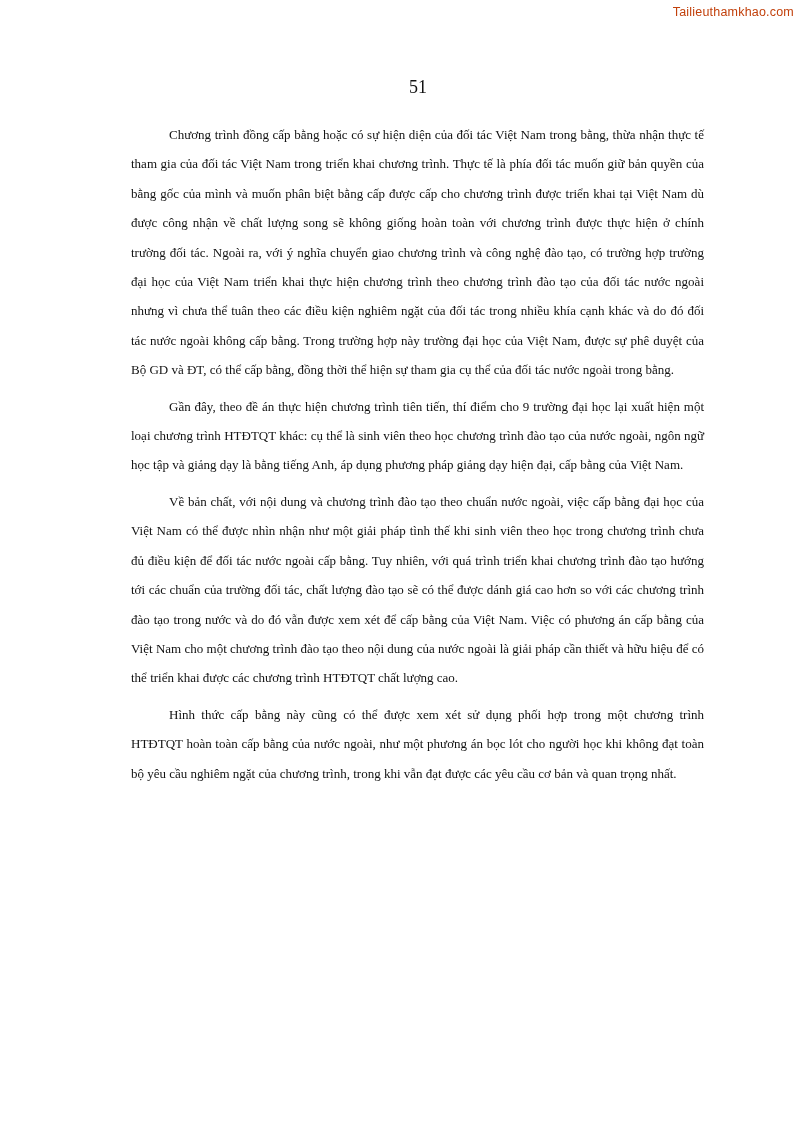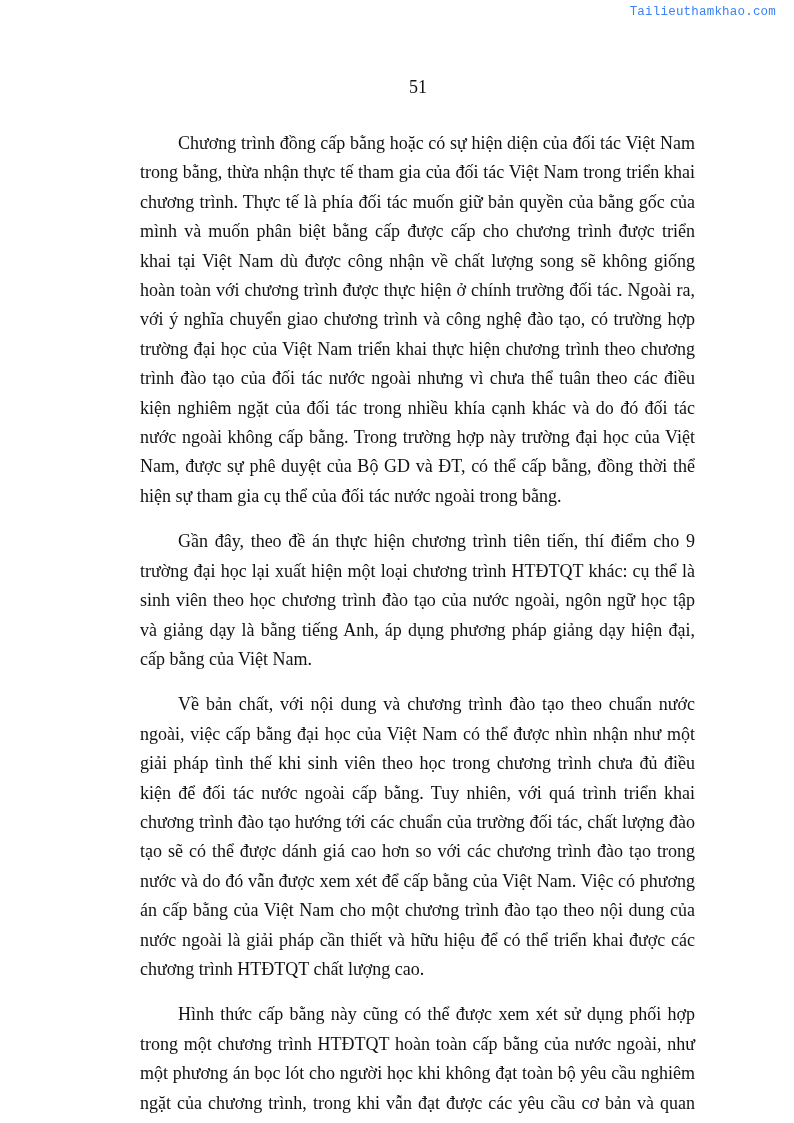--- a/index.html
+++ b/index.html
@@ -11,44 +11,44 @@
       width: 794px;
       height: 1123px;
       position: relative;
       overflow: hidden;
       font-family: "Liberation Serif", "DejaVu Serif", serif;
       color: #111111;
     }
     .watermark {
       position: absolute;
       top: 5px;
-      right: 18px;
-      font-family: Liberation Mono, monospace;
+      right: 0;
+      font-family: Liberation Sans, sans-serif;
       font-size: 12.5px;
-      color: #3b82f6;
+      color: #c2410c;
       letter-spacing: 0.2px;
     }
     .page-number {
       position: absolute;
       top: 76px;
       left: 0;
       width: 836px;
       text-align: center;
       font-size: 18px;
       line-height: 22px;
     }
     .content {
       position: absolute;
       top: 113px;
       left: 124px;
       width: 587px;
     }
     .content p {
-      margin: 16px;
-      font-size: 18px;
+      margin: 7px;
+      font-size: 13px;
       line-height: 29.4px;
       text-align: justify;
       text-indent: 38px;
       text-align-last: left;
     }
   </style>
 </head>
 <body>
 
 <div class="watermark">Tailieuthamkhao.com</div>

